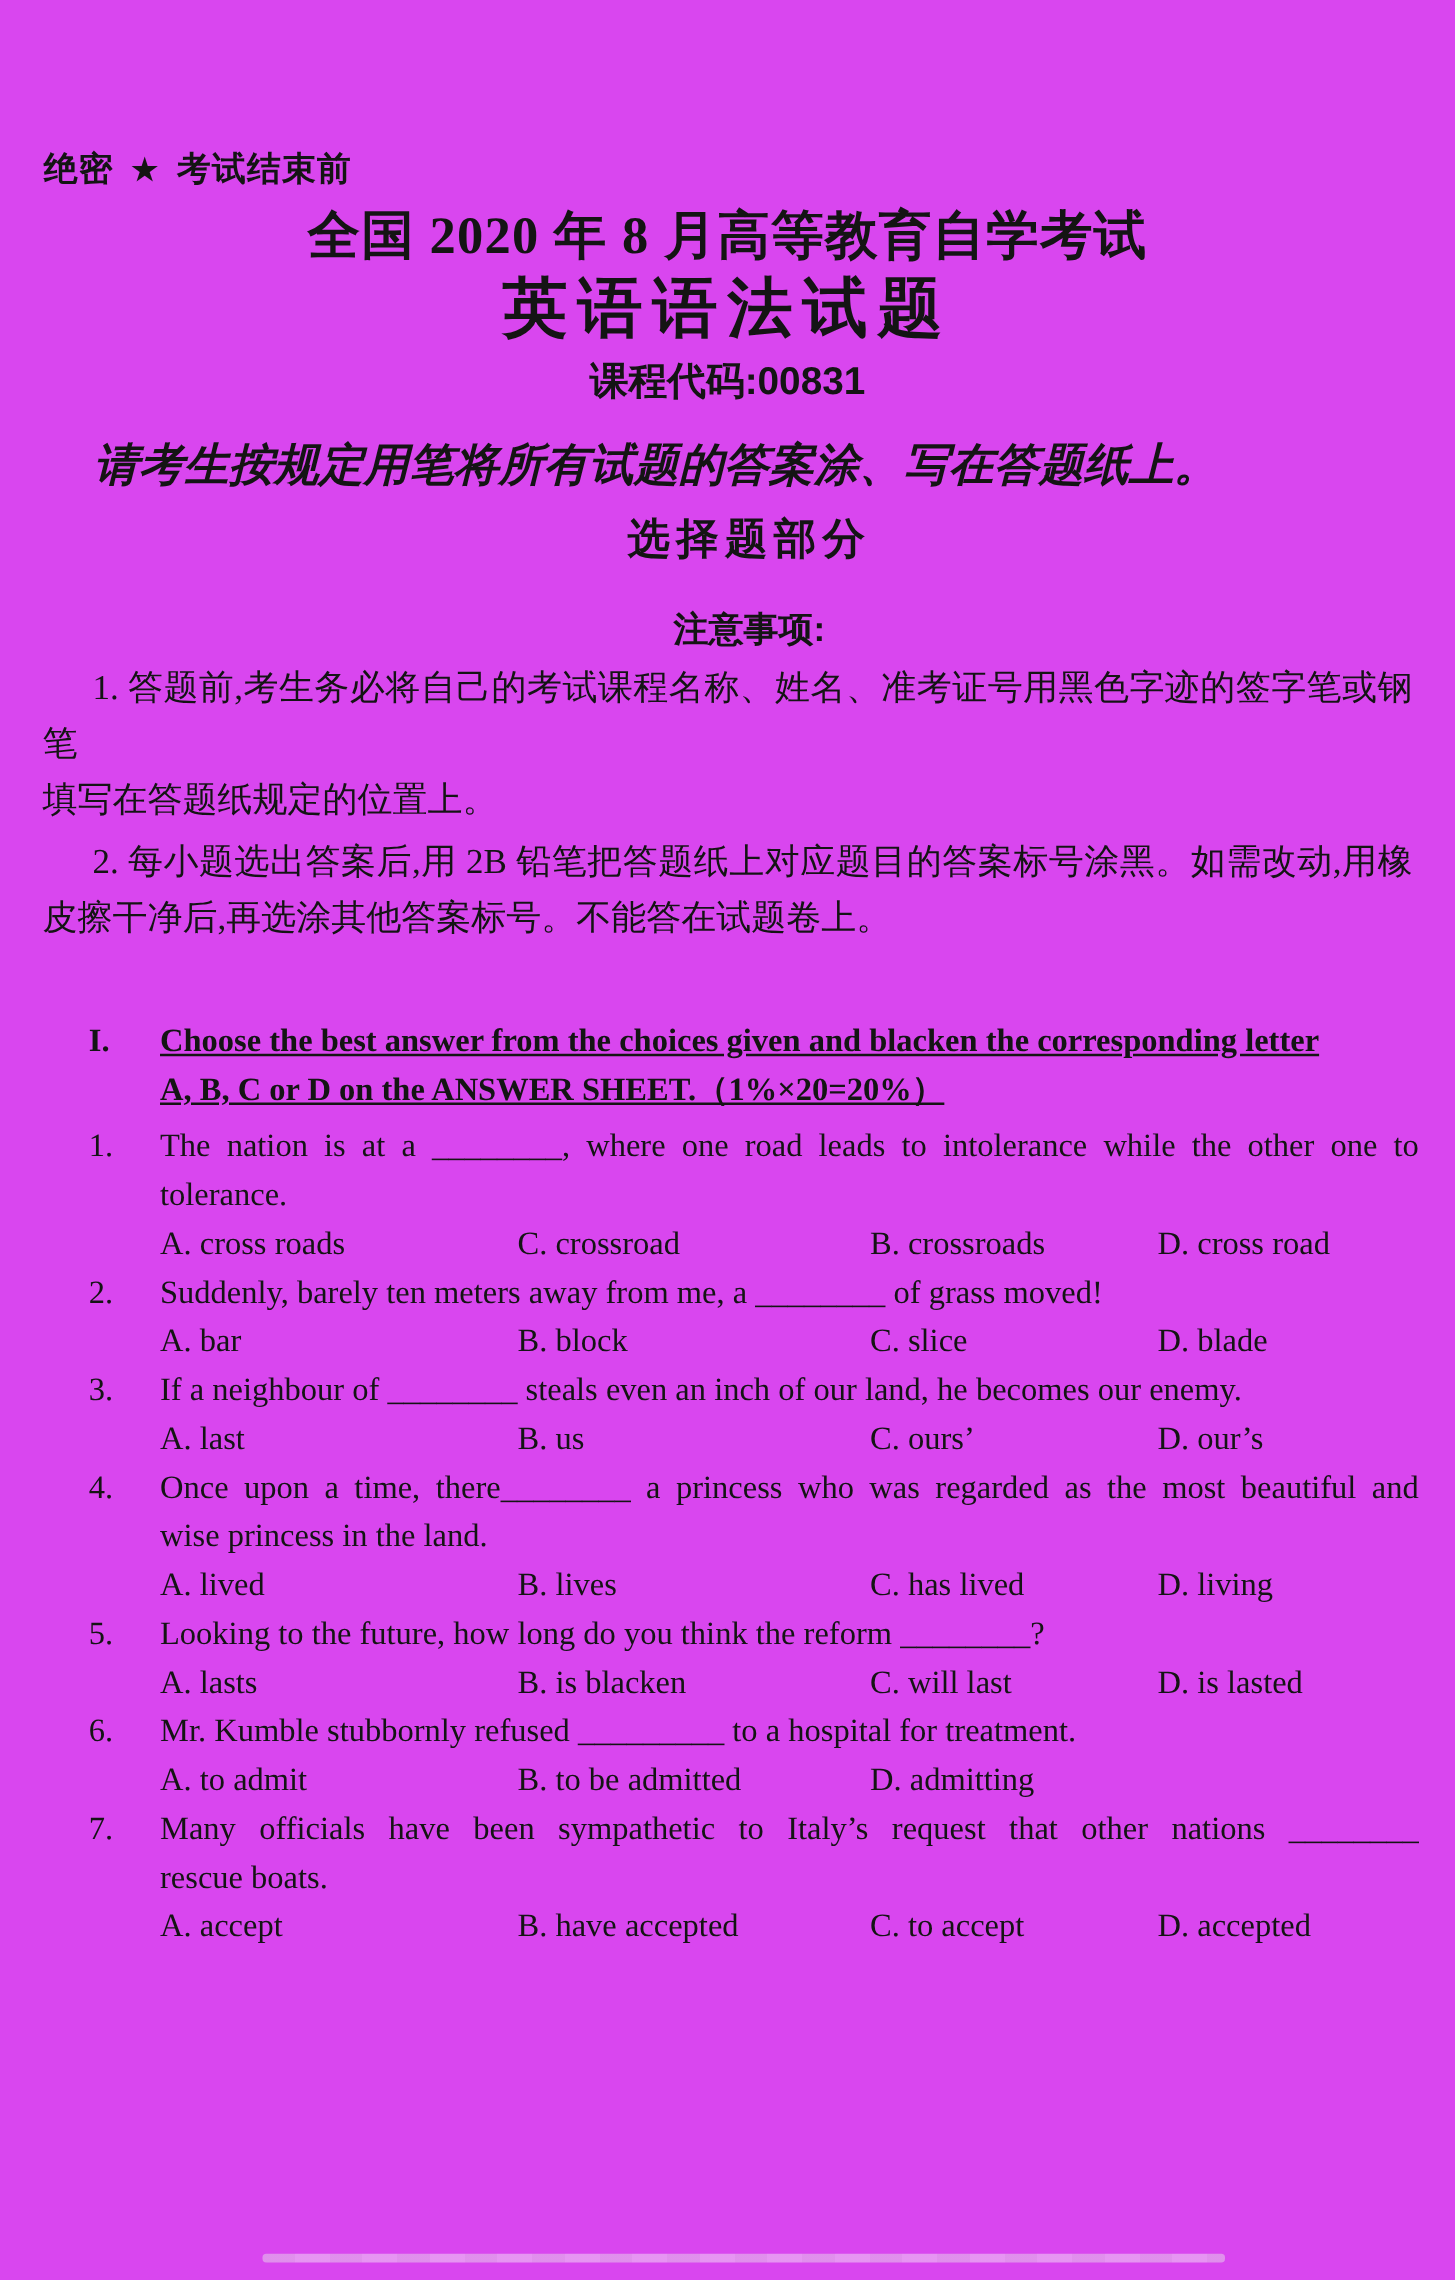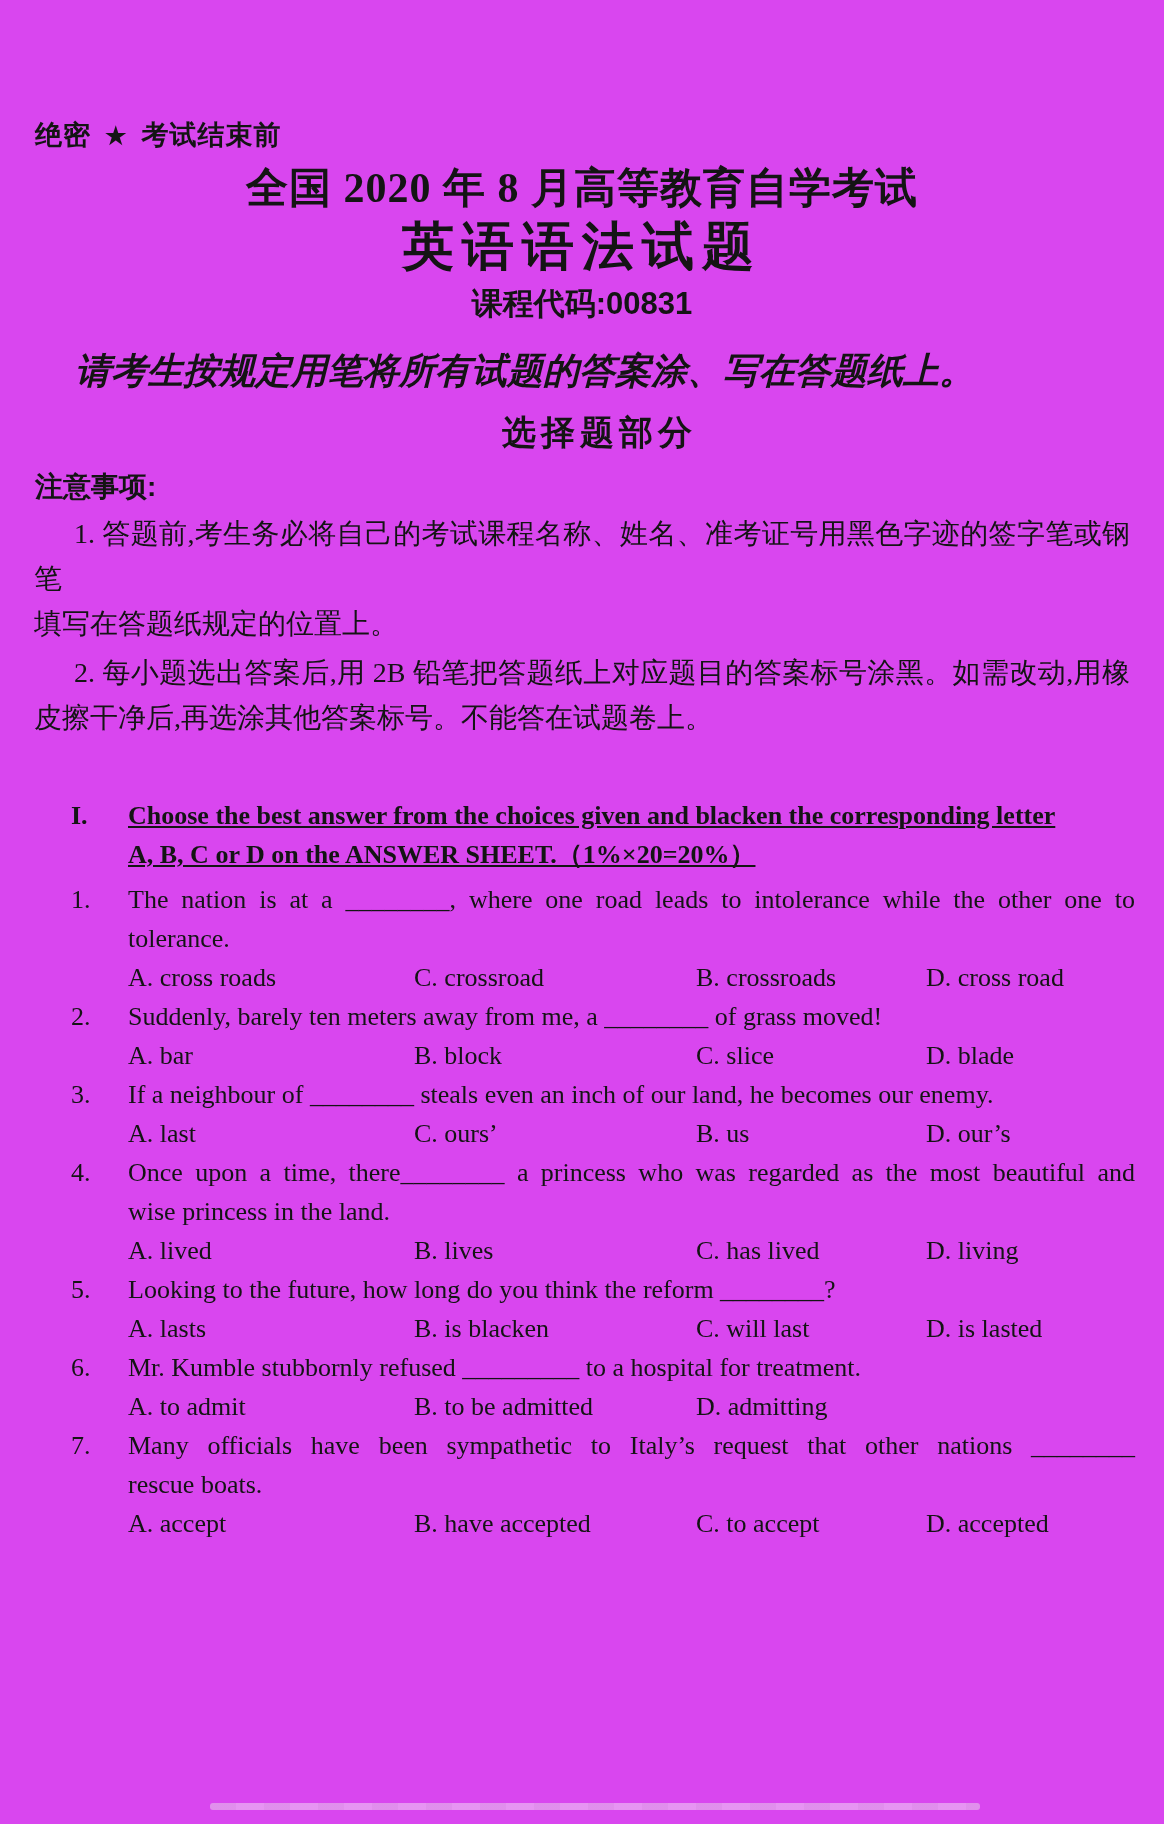--- a/index.html
+++ b/index.html
@@ -15,25 +15,25 @@
   .exam-title{margin-top:10px;text-align:center;font-family:"Liberation Serif",serif;
               font-weight:700;font-size:42px;line-height:50px;letter-spacing:1px;}
   .paper-title{margin-top:4px;text-align:center;font-family:"Liberation Sans",sans-serif;
                font-weight:900;font-size:52px;line-height:58px;letter-spacing:8px;}
   .course-code{margin-top:10px;text-align:center;font-family:"Liberation Sans",sans-serif;
                font-weight:700;font-size:31px;line-height:38px;}
 
   .instruction{margin:28px 35px 0 75px;font-family:"Liberation Sans",sans-serif;
                font-weight:600;font-size:36px;line-height:40px;font-style:italic;}
 
-  .part-heading{margin-top:20px;text-align:center;font-family:Liberation Serif, serif;
+  .part-heading{margin-top:20px;text-align:center;font-family:Liberation Mono, monospace;
                 font-weight:700;font-size:34px;line-height:44px;letter-spacing:5px;padding-left:35px;}
 
-  .notice-heading{margin:12px 0 0 35px;font-family:"Liberation Sans",sans-serif;
-                  font-weight:700;font-size:28px;line-height:40px;}
+  .notice-heading{margin:28px 0 0 35px;font-family:"Liberation Sans",sans-serif;
+                  font-weight:700;font-size:28px;line-height:40px;text-align:center;}
   .notice-item{margin:4px 34px;font-size:28px;line-height:45px;}
   .n-line{white-space:nowrap;}
   .n-line.indent{text-indent:40px;}
   .n-line.stretchcn{white-space:normal;text-align:justify;text-align-last:justify;}
 
   
   .section{margin:56px 29px 0 71px;font-size:26px;}
   .sec-heading{display:flex;font-weight:700;}
   .sec-num{width:57px;flex:none;line-height:39px;}
   .sec-lines{flex:1;text-decoration:underline;}
@@ -118,22 +118,22 @@
         </div>
       </div>
     </div>
 
     <div class="q">
       <div class="q-num">3.</div>
       <div class="q-body">
         <div class="q-line">If a neighbour of ________ steals even an inch of our land, he becomes our enemy.</div>
         <div class="options">
           <span class="opt">A. last</span>
+          <span class="opt">B. us</span>
           <span class="opt">C. ours’</span>
-          <span class="opt">B. us</span>
           <span class="opt">D. our’s</span>
         </div>
       </div>
     </div>
 
     <div class="q">
       <div class="q-num">4.</div>
       <div class="q-body">
         <div class="q-line stretch">Once upon a time, there________ a princess who was regarded as the most beautiful and</div>
         <div class="q-line">wise princess in the land.</div>

